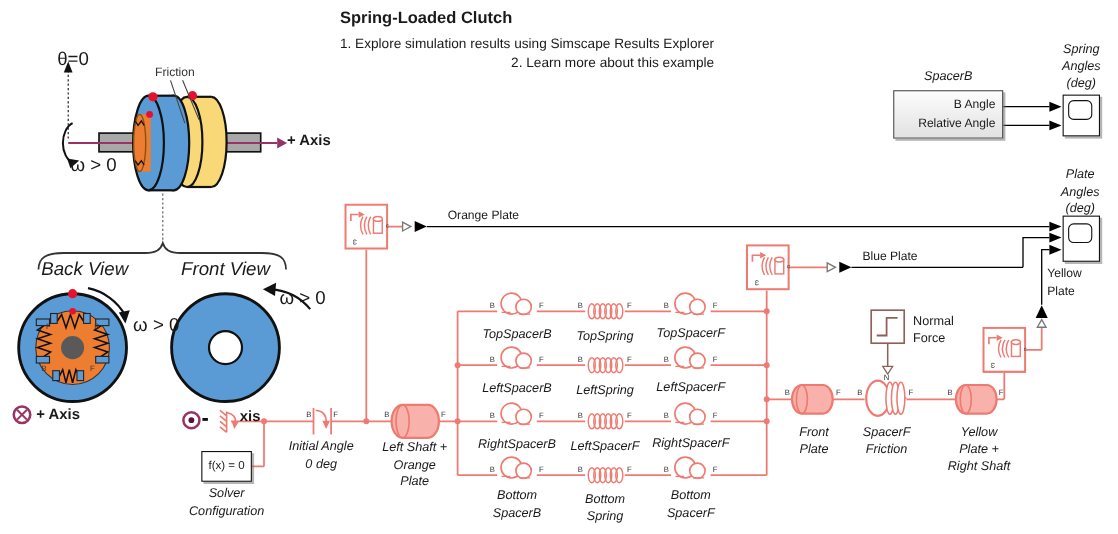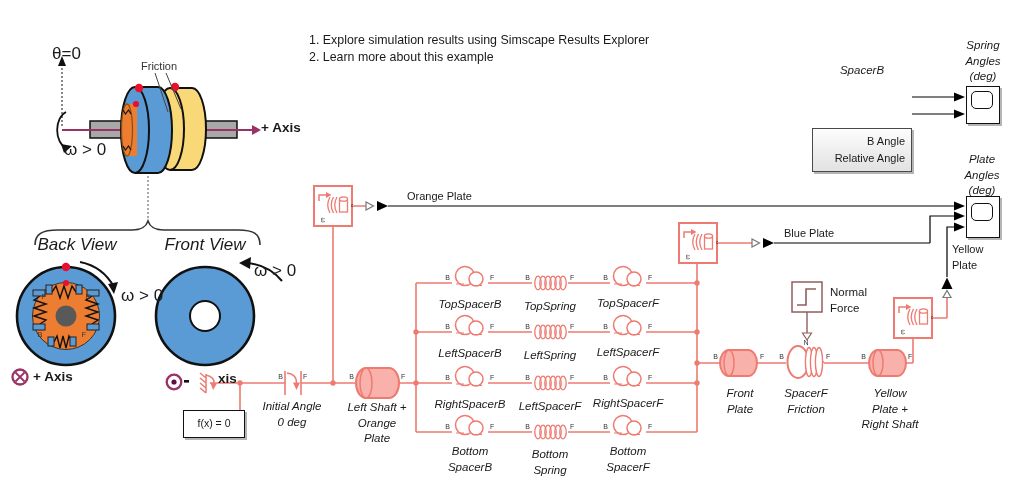--- a/index.html
+++ b/index.html
@@ -6,26 +6,26 @@
   .canvas{position:relative;width:1016px;height:485px;background:#fff;overflow:hidden;
           font-family:"Liberation Sans",sans-serif;color:#1a1a1a;}
   .canvas svg{position:absolute;left:0;top:0;}
   svg text{font-family:"Liberation Sans",sans-serif;}
   .t{position:absolute;white-space:pre-line;}
   .ctr{transform:translateX(-50%);text-align:center;font-style:italic;}
   .b{font-weight:bold;}
   .s11{font-size:11px;line-height:15.5px;}
   .s115{font-size:11.5px;line-height:15.5px;}
   .s12{font-size:17px;line-height:15px;}
-  .s125{font-size:12.4px;line-height:16.5px;}
+  .s125{font-size:12.4px;line-height:16.5px;text-align:right;}
   .s135{font-size:13.5px;}
   .s15{font-size:15px;}
   .blk{position:absolute;box-sizing:border-box;background:#fff;}
   .shadow{box-shadow:2px 2px 0 rgba(120,120,120,0.55);}
-  .probes{border:1.5px solid #4a4a4a;background:linear-gradient(180deg,#fdfdfd 0%,#ececec 60%,#e2e2e2 100%);margin-top:46px;}
+  .probes{border:1.5px solid #4a4a4a;background:linear-gradient(180deg,#fdfdfd 0%,#ececec 60%,#e2e2e2 100%);}
   .scope{border:1.8px solid #111;}
   .scope .scr{position:absolute;border:1.6px solid #111;border-radius:5px;background:#fff;}
   .solverblk{border:1.5px solid #111;font-size:10.5px;text-align:center;}
 </style>
 </head>
 <body>
 
 <div class="canvas">
 
 <svg id="gfx" width="1016" height="485" viewBox="0 0 1016 485">
@@ -295,20 +295,21 @@
         <text x="806" y="345" font-size="7" fill="#333" text-anchor="middle">N</text>
         <text x="866" y="359" font-size="7" fill="#333" text-anchor="end">B</text>
         <text x="908" y="359" font-size="7" fill="#333" text-anchor="start">F</text>
         <text x="44" y="299" font-size="7" fill="#333" text-anchor="middle">F</text>
         <text x="88" y="299" font-size="7" fill="#333" text-anchor="middle">B</text>
         <text x="40" y="337" font-size="7" fill="#333" text-anchor="middle">B</text>
         <text x="84" y="337" font-size="7" fill="#333" text-anchor="middle">F</text>
       </g>
 </svg>
 
+<div class="t b s15" style="left:309px;top:8px">Spring-Loaded Clutch</div>
 <div class="t s125" style="left:309px;top:32px">1. Explore simulation results using Simscape Results Explorer
 2. Learn more about this example</div>
 
 <div class="t s12" style="left:52px;top:46px">θ=0</div>
 <div class="t s12" style="left:64px;top:142px">ω &gt; 0</div>
 <div class="t s11" style="left:141px;top:59px;color:#333">Friction</div>
 <div class="t b s135" style="left:261px;top:120px">+ Axis</div>
 
 <div class="t s12 ctr" style="left:77px;top:237px">Back View</div>
 <div class="t s12 ctr" style="left:205px;top:237px">Front View</div>
@@ -330,21 +331,23 @@
   <div class="scr" style="left:4px;top:4px;width:20px;height:16px"></div>
 </div>
 
 <div class="t s115 ctr" style="left:982px;top:152px">Plate
 Angles
 (deg)</div>
 <div class="blk scope shadow" style="left:966px;top:196px;width:34px;height:42px">
   <div class="scr" style="left:4px;top:6px;width:20px;height:16px"></div>
 </div>
 
-<div class="blk solverblk shadow" style="left:183px;top:410px;width:62px;height:28px;line-height:25px">f(x) = 0</div>
+<div class="blk solverblk shadow" style="left:183px;top:410px;width:46px;height:28px;line-height:25px">f(x) = 0</div>
+<div class="t s115 ctr" style="left:206px;top:442px">Solver
+Configuration</div>
 
 <div class="t s115 ctr" style="left:292px;top:399px">Initial Angle
 0 deg</div>
 <div class="t s115 ctr" style="left:377px;top:400px">Left Shaft +
 Orange
 Plate</div>
 <div class="t s115 ctr" style="left:740px;top:386px">Front
 Plate</div>
 <div class="t s115 ctr" style="left:806px;top:386px">SpacerF
 Friction</div>

